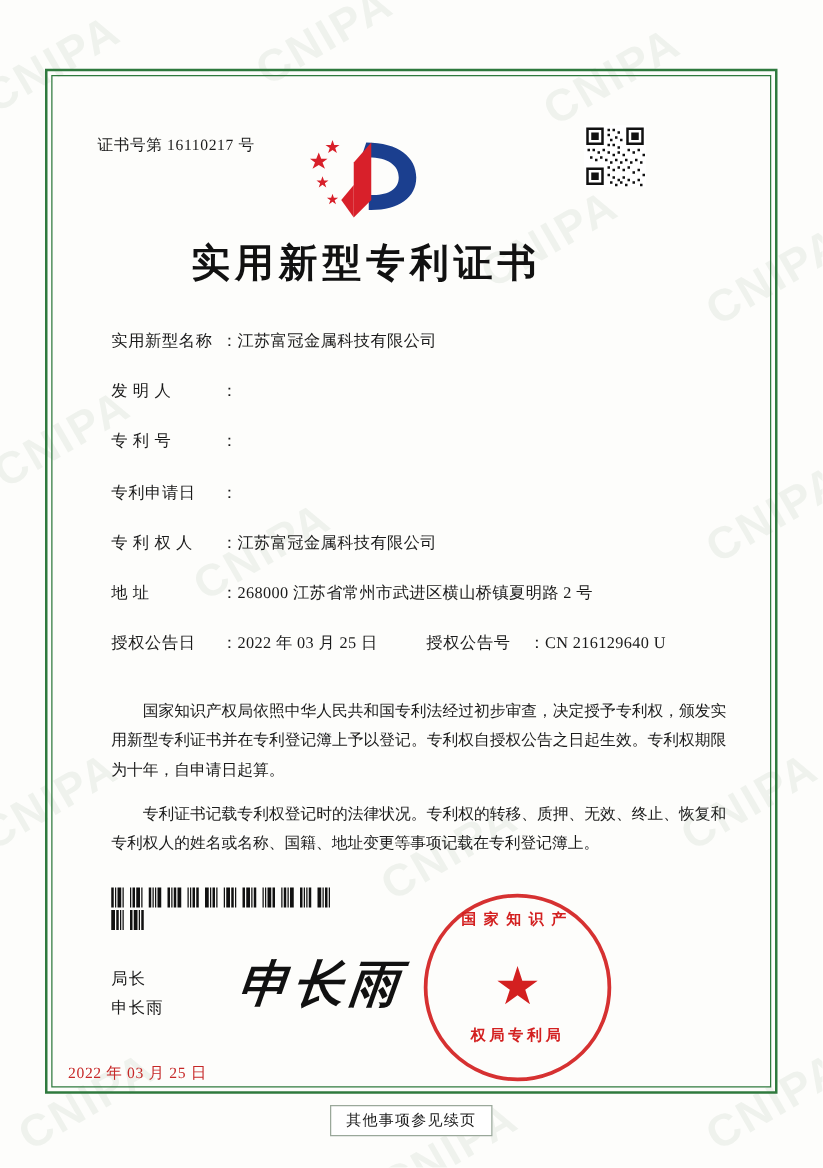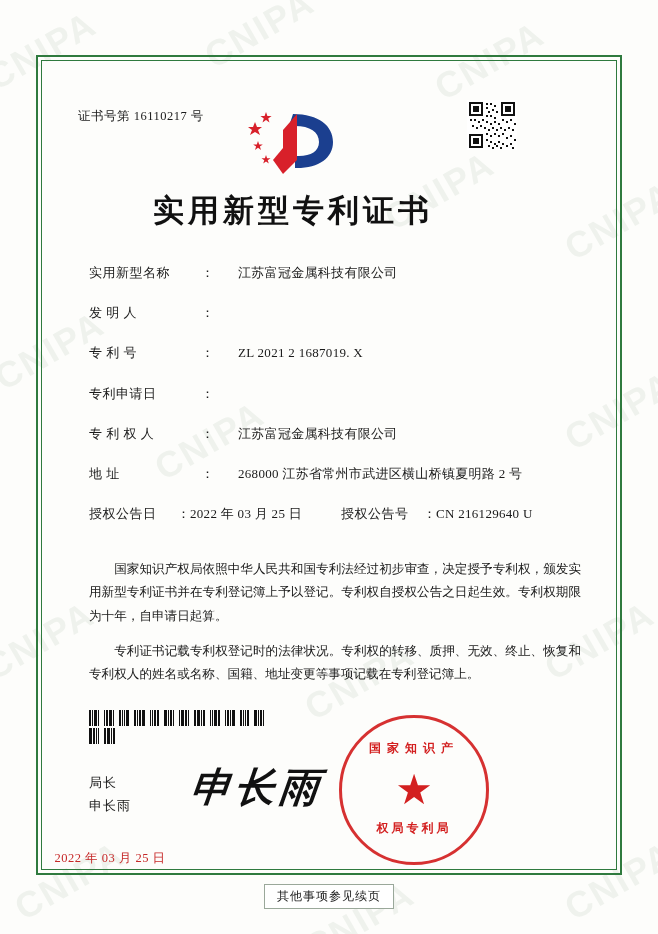--- a/index.html
+++ b/index.html
@@ -109,21 +109,20 @@
     left: 48px;
     top: 204px;
     width: 500px;
     font-size: 13px;
   }
   .field-row {
     display: flex;
     align-items: flex-end;
     margin-bottom: 22px;
     line-height: 1.4;
-    gap: 24px;
   }
   .f-label {
     width: 88px;
     flex: 0 0 88px;
     letter-spacing: 0.5px;
   }
   .f-colon {
     flex: 0 0 10px;
   }
   .f-value {
@@ -227,21 +226,21 @@
   }
   .seal-text-top, .seal-text-bottom {
     position: absolute;
     left: 0; right: 0;
     text-align: center;
     color: #d32020;
     font-size: 12px;
     letter-spacing: 6px;
     font-weight: bold;
   }
-  .seal-text-top { top: 12px; margin-top: 13px; }
+  .seal-text-top { top: 12px; }
   .seal-text-bottom { bottom: 28px; letter-spacing: 3px; }
   .seal-date {
     position: absolute;
     left: -6px; right: -6px;
     bottom: 14px;
     text-align: center;
     color: #c62828;
     font-size: 12.5px;
     letter-spacing: 0.5px;
   }
@@ -391,21 +390,20 @@
       </div>
 
       <div class="field-row">
         <span class="f-label">发 明 人</span>
         <span class="f-colon">：</span>
       </div>
 
       <div class="field-row">
         <span class="f-label">专 利 号</span>
         <span class="f-colon">：</span>
-        <span class="f-value">ZL 2021 2 1687019. X</span>
       </div>
 
       <div class="field-row">
         <span class="f-label">专利申请日</span>
         <span class="f-colon">：</span>
       </div>
 
       <div class="field-row">
         <span class="f-label">专 利 权 人</span>
         <span class="f-colon">：</span>

